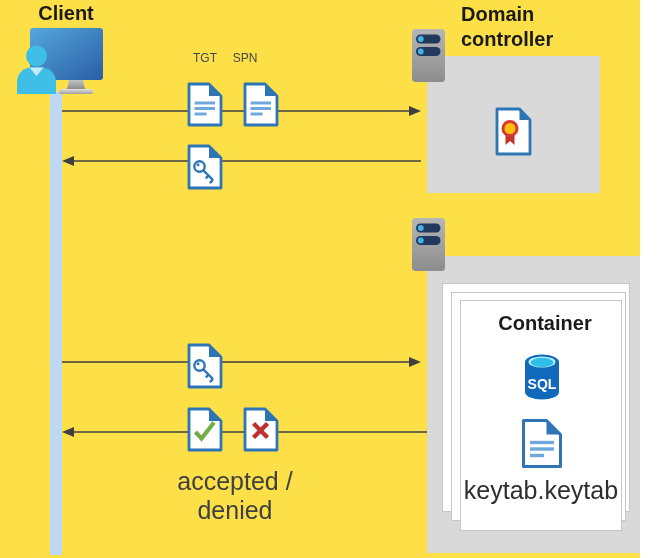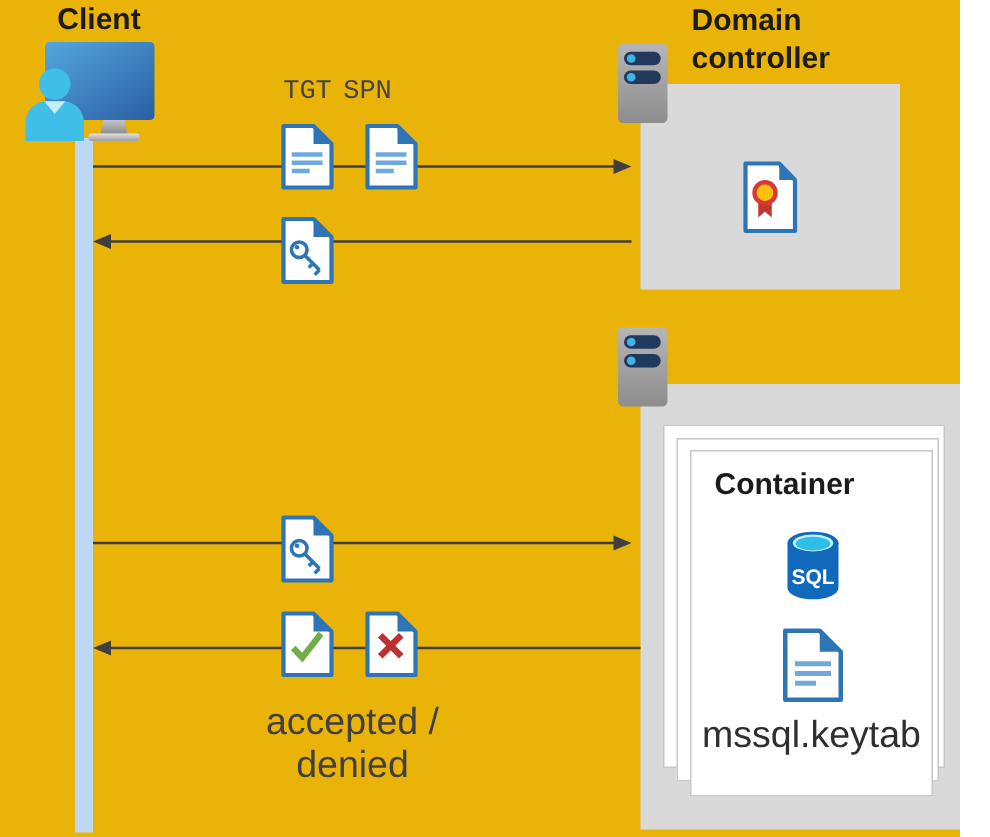--- a/index.html
+++ b/index.html
@@ -1,22 +1,22 @@
 <!DOCTYPE html>
 <html><head>
 <meta charset="utf-8">
 <style>
   html,body{margin:0;padding:0;background:#fff;}
   #canvas{
-    position:relative;width:640px;height:558px;background:#eab308;
+    position:relative;width:640px;height:558px;background:#fde047;
     font-family:"Liberation Sans",sans-serif;overflow:hidden;
   }
   .abs{position:absolute;}
   .heading{font-weight:bold;color:#1b1b1b;font-size:20px;line-height:25px;}
-  .sub{color:#454545;font-size:18px;font-family:Liberation Mono, monospace;}
+  .sub{color:#454545;font-size:12px;}
   .big-sub{color:#404040;font-size:25px;}
   .center{text-align:center;}
   .graybox{background:#D9D9D9;}
   .page{background:#ffffff;border:1px solid #C6C6C6;box-sizing:border-box;}
   .z0{z-index:0}.z1{z-index:1}.z2{z-index:2}.z3{z-index:3}
   svg{display:block;}
 </style>
 </head>
 <body>
 
@@ -82,39 +82,39 @@
     <circle cx="9.8" cy="11" r="2.9" fill="#41B4E6"></circle>
     <rect x="5" y="19" width="24.5" height="9" rx="4.5" fill="#21395C"></rect>
     <circle cx="9.8" cy="23.5" r="2.9" fill="#41B4E6"></circle>
   </svg>
 
 
   <div class="abs page z1" style="left:442px;top:283px;width:188px;height:229px;"></div>
   <div class="abs page z1" style="left:451px;top:292px;width:175px;height:229px;"></div>
   <div class="abs page z1" style="left:460px;top:300px;width:162px;height:231px;"></div>
 
-  <div class="abs heading center z2" style="left:442px;top:311px;width:162px;">Container</div>
+  <div class="abs heading center z2" style="left:464px;top:311px;width:162px;">Container</div>
 
   <svg class="abs z2" style="left:523px;top:352px;" width="38" height="50" viewBox="0 0 38 50">
     <path d="M2 10 L2 40 A17 7.5 0 0 0 36 40 L36 10 Z" fill="#1069BB"></path>
     <ellipse cx="19" cy="10" rx="17" ry="7.5" fill="#1069BB"></ellipse>
     <ellipse cx="19" cy="10" rx="13.5" ry="5.6" fill="#BFF0FA"></ellipse>
     <ellipse cx="19" cy="10.4" rx="11.5" ry="4.6" fill="#2FBEE9"></ellipse>
     <text x="19" y="37" text-anchor="middle" font-family="Liberation Sans, sans-serif" font-size="14" font-weight="bold" fill="#ffffff">SQL</text>
   </svg>
 
   <svg class="abs z2" style="left:520px;top:418px;" width="44" height="51" viewBox="0 0 44 51">
     <path d="M3.5 2.5 H26.5 L40.5 16.5 V48.5 H3.5 Z" fill="#ffffff" stroke="#2E75B6" stroke-width="3" stroke-linejoin="round"></path>
     <polygon points="26.5,2.5 26.5,16.5 40.5,16.5" fill="#2E75B6"></polygon>
     <line x1="10" y1="24.5" x2="34" y2="24.5" stroke="#6FA8DC" stroke-width="3.4"></line>
     <line x1="10" y1="31" x2="34" y2="31" stroke="#6FA8DC" stroke-width="3.4"></line>
     <line x1="10" y1="37.5" x2="24" y2="37.5" stroke="#6FA8DC" stroke-width="3.4"></line>
   </svg>
 
-  <div class="abs big-sub center z2" style="left:456px;top:476px;width:170px;color:#2e2e2e;">mssql.keytab</div>
+  <div class="abs big-sub center z2" style="left:456px;top:476px;width:170px;color:#2e2e2e;">keytab.keytab</div>
 
   <div class="abs sub center" style="left:180px;top:51px;width:50px;">TGT</div>
   <div class="abs sub center" style="left:220px;top:51px;width:50px;">SPN</div>
 
   <svg class="abs z2" style="left:60px;top:104px;" width="366" height="14" viewBox="0 0 366 14">
     <line x1="2" y1="7" x2="350" y2="7" stroke="#3F3F3F" stroke-width="1.6"></line>
     <polygon points="349,2 361,7 349,12" fill="#3F3F3F"></polygon>
   </svg>
 
   <svg class="abs z3" style="left:186px;top:82px;" width="38" height="45" viewBox="0 0 38 45">

